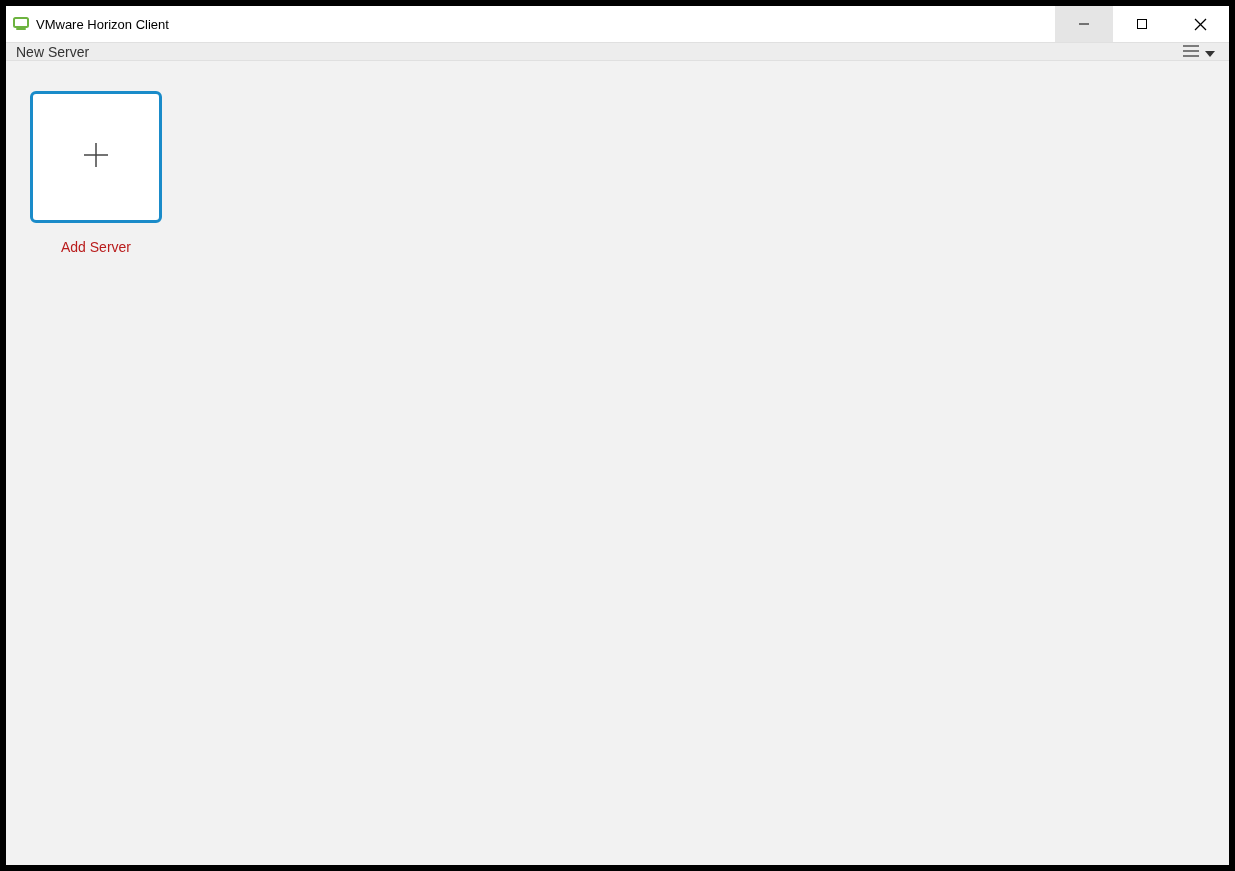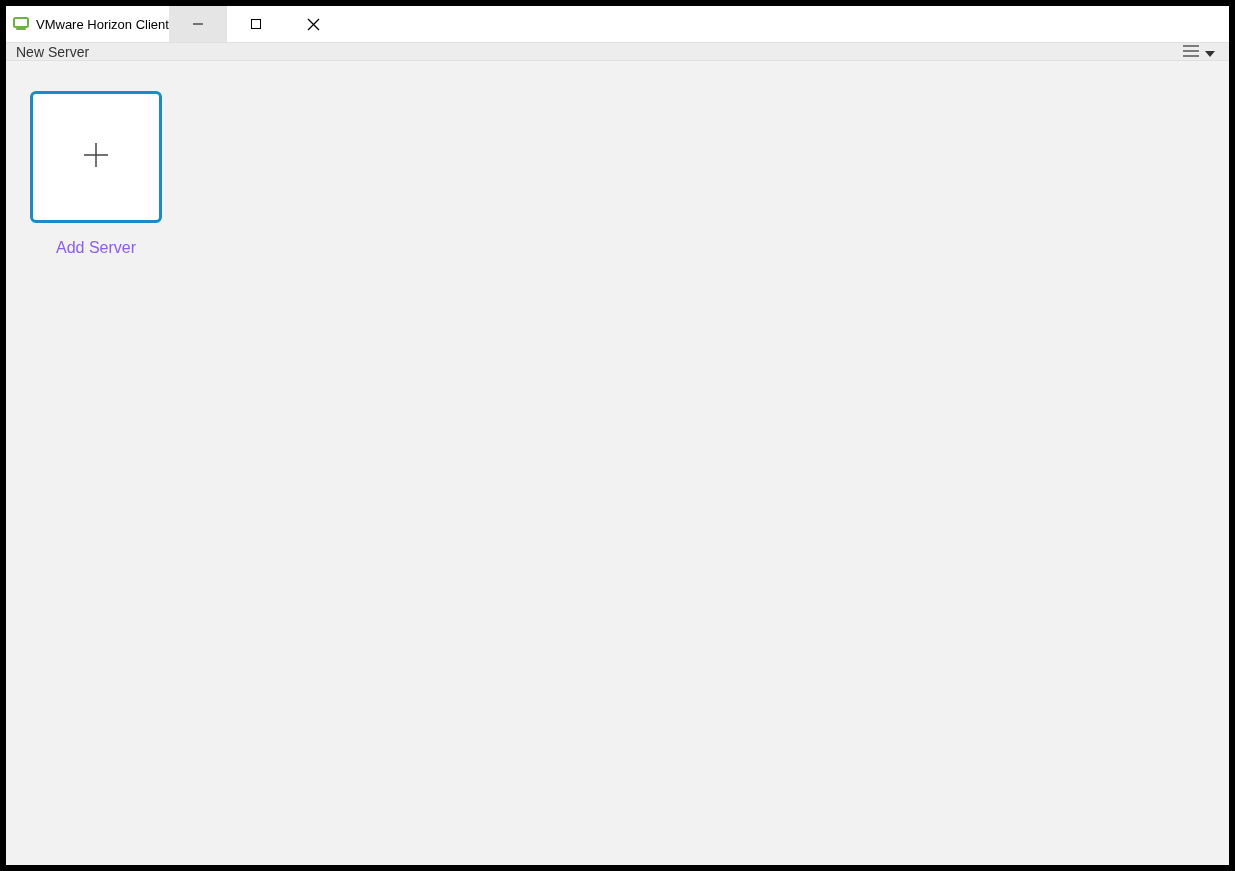--- a/index.html
+++ b/index.html
@@ -23,20 +23,21 @@
       background: #fff;
       border: 1px solid #000;
       display: flex;
       flex-direction: column;
     }
     .titlebar {
       height: 36px;
       background: #fff;
       display: flex;
       align-items: center;
+      justify-content: space-between;
       padding-left: 6px;
     }
     .titlebar-left {
       display: flex;
       align-items: center;
       gap: 6px;
     }
     .app-icon {
       width: 18px;
       height: 18px;
@@ -102,22 +103,22 @@
       width: 132px;
       height: 132px;
       background: #fff;
       border: 3px solid #1a8bc9;
       border-radius: 6px;
       display: flex;
       align-items: center;
       justify-content: center;
     }
     .tile-label {
-      font-size: 16px;
-      color: #8b5cf6;
+      font-size: 14px;
+      color: #b91c1c;
     }
   </style>
 </head>
 <body>
 
 <div class="window-frame">
 
   <div class="titlebar">
     <div class="titlebar-left">
       <span class="app-icon">

